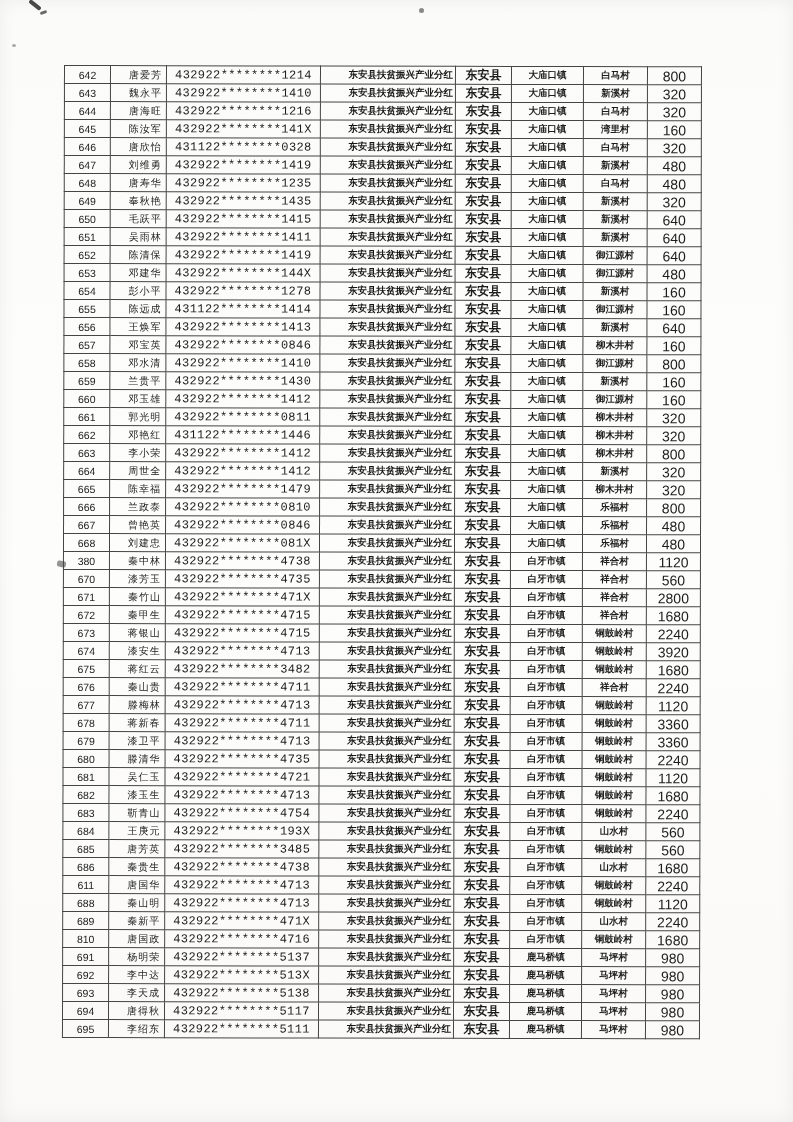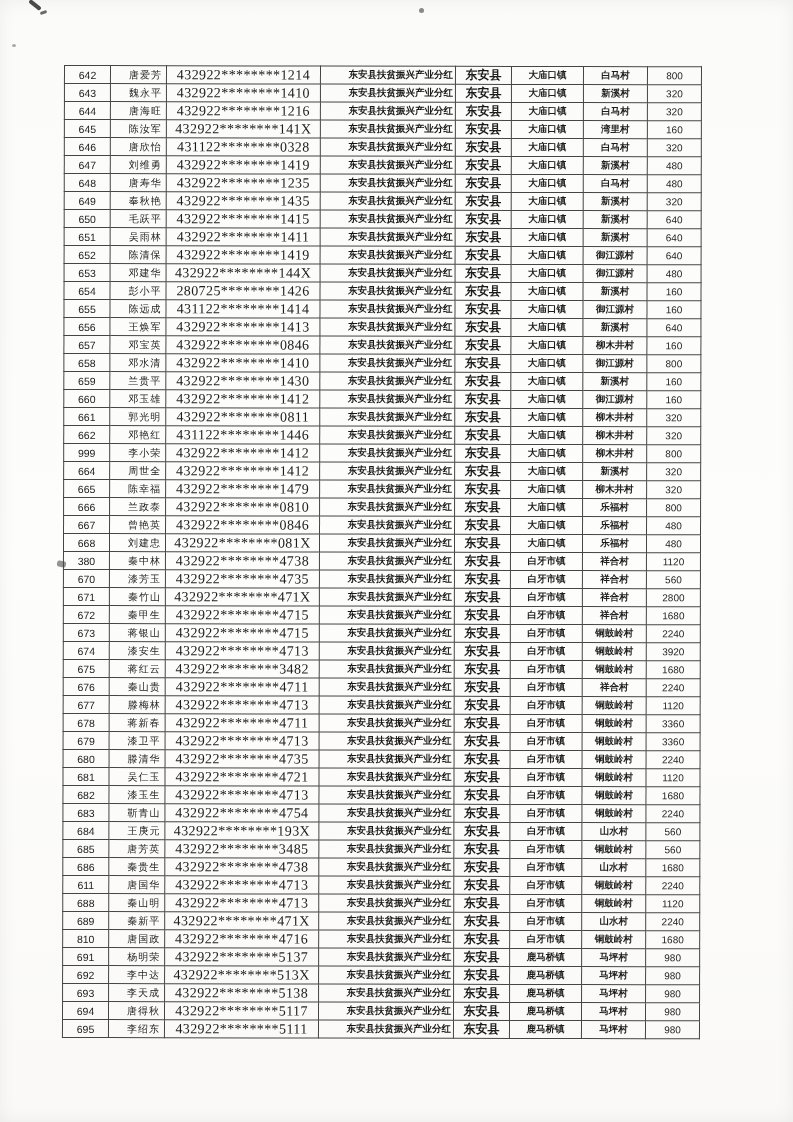--- a/index.html
+++ b/index.html
@@ -39,26 +39,26 @@
     padding: 0 2px;
     text-align: center;
     vertical-align: middle;
     font-size: 10px;
     color: #1d1d1d;
     white-space: nowrap;
     overflow: hidden;
   }
   td.col-0 { font-size: 10.5px; color: #222; }
   td.col-1 { letter-spacing: 1px; padding-left: 16px; }
-  td.col-2 { font-size: 14px; letter-spacing: 0.4px; font-family: Liberation Serif, serif; }
+  td.col-2 { font-size: 12px; letter-spacing: 0.4px; font-family: Liberation Mono, monospace; }
   td.col-3 { font-size: 9.5px; font-weight: 600; color: #161616; text-align: right; }
   td.col-4 { font-size: 12px; font-weight: 600; }
   td.col-5 { font-size: 9.5px; font-weight: 600; margin-top: 42px; }
   td.col-6 { font-size: 9.5px; font-weight: 600; }
-  td.col-7 { font-size: 10px; }
+  td.col-7 { font-size: 14px; }
   
   .artifact {
     position: absolute;
     background: #2c2c2c;
     border-radius: 2px;
   }
   .a1 { left: 28px; top: 3px; width: 14px; height: 4px; transform: rotate(38deg); opacity: 0.85; }
   .a2 { left: 40px; top: 11px; width: 7px; height: 3px; transform: rotate(-20deg); opacity: 0.7; }
   .a3 { left: 419px; top: 8px; width: 5px; height: 5px; border-radius: 50%; opacity: 0.55; }
   .a4 { left: 57px; top: 561px; width: 9px; height: 6px; transform: rotate(12deg); opacity: 0.5; }
@@ -203,21 +203,21 @@
             <td class="col-2">432922********144X</td>
             <td class="col-3">东安县扶贫振兴产业分红</td>
             <td class="col-4">东安县</td>
             <td class="col-5">大庙口镇</td>
             <td class="col-6">御江源村</td>
             <td class="col-7">480</td>
           </tr>
           <tr>
             <td class="col-0">654</td>
             <td class="col-1">彭小平</td>
-            <td class="col-2">280725********1426</td>
+            <td class="col-2">432922********1278</td>
             <td class="col-3">东安县扶贫振兴产业分红</td>
             <td class="col-4">东安县</td>
             <td class="col-5">大庙口镇</td>
             <td class="col-6">新溪村</td>
             <td class="col-7">160</td>
           </tr>
           <tr>
             <td class="col-0">655</td>
             <td class="col-1">陈远成</td>
             <td class="col-2">431122********1414</td>
@@ -291,21 +291,21 @@
             <td class="col-0">662</td>
             <td class="col-1">邓艳红</td>
             <td class="col-2">431122********1446</td>
             <td class="col-3">东安县扶贫振兴产业分红</td>
             <td class="col-4">东安县</td>
             <td class="col-5">大庙口镇</td>
             <td class="col-6">柳木井村</td>
             <td class="col-7">320</td>
           </tr>
           <tr>
-            <td class="col-0">999</td>
+            <td class="col-0">663</td>
             <td class="col-1">李小荣</td>
             <td class="col-2">432922********1412</td>
             <td class="col-3">东安县扶贫振兴产业分红</td>
             <td class="col-4">东安县</td>
             <td class="col-5">大庙口镇</td>
             <td class="col-6">柳木井村</td>
             <td class="col-7">800</td>
           </tr>
           <tr>
             <td class="col-0">664</td>

